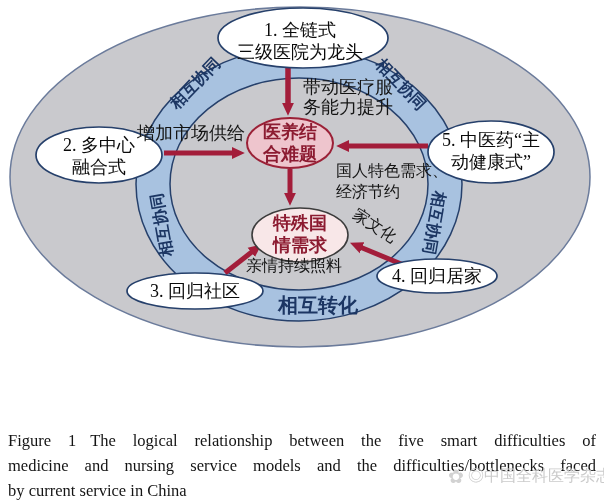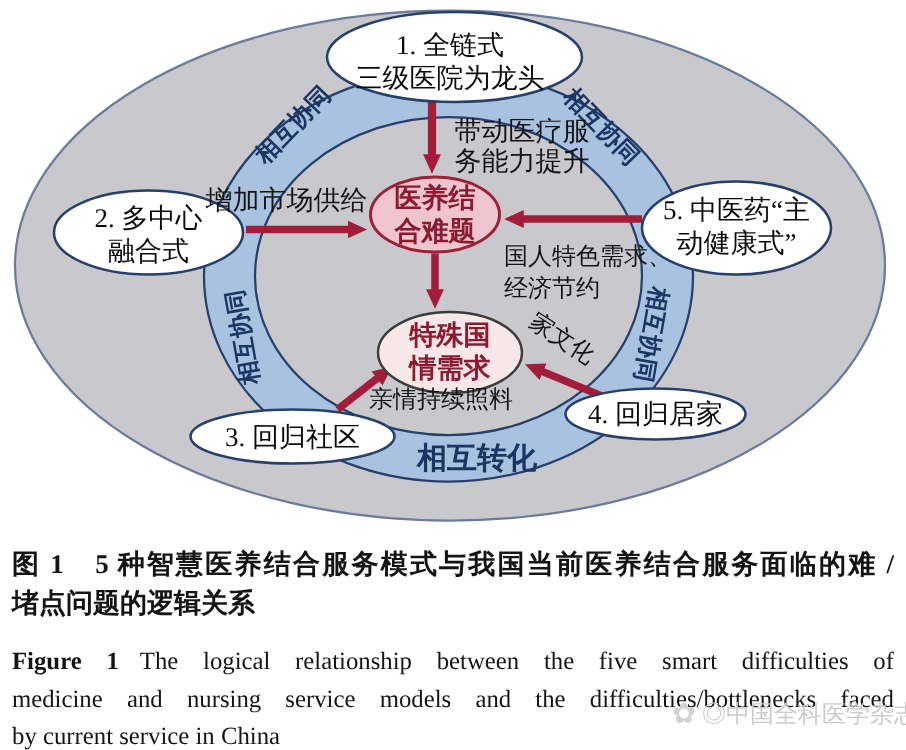--- a/index.html
+++ b/index.html
@@ -25,21 +25,21 @@
   .t-lbl{font-size:18px;fill:#141414;}
   .t-lbl-s{font-size:16px;fill:#141414;}
 
   
   .caption-zh{position:absolute;left:8px;top:363px;width:588px;color:#141414;
               font-weight:bold;font-size:18px;line-height:26px;}
   .caption-zh .jline{text-align:justify;text-align-last:justify;}
   .caption-en{position:absolute;left:8px;top:428px;width:588px;color:#141414;
               font-size:16.5px;line-height:25px;}
   .caption-en .jline{text-align:justify;text-align-last:justify;}
-  .caption-en .b{font-weight:bold;margin-right:14px;}
+  .caption-en .b{font-weight:normal;margin-right:14px;}
   .watermark{position:absolute;left:448px;top:466px;color:#cbcbcb;font-size:16px;
              display:flex;align-items:center;gap:4px;white-space:nowrap;}
   .wm-logo{font-size:19px;line-height:19px;color:#d2d2d2;}
 </style>
 </head>
 <body>
 
 <div class="page">
 
   <svg class="diagram" viewBox="0 0 604 360">
@@ -90,24 +90,20 @@
 
     <text class="t-lbl" x="303" y="93">带动医疗服</text>
     <text class="t-lbl" x="303" y="113">务能力提升</text>
     <text class="t-lbl" x="191" y="139" text-anchor="middle">增加市场供给</text>
     <text class="t-lbl-s" x="336" y="176">国人特色需求、</text>
     <text class="t-lbl-s" x="336" y="197">经济节约</text>
     <text class="t-lbl-s" x="246" y="271">亲情持续照料</text>
     <text class="t-lbl-s" x="372" y="230" text-anchor="middle" transform="rotate(33 372 230)">家文化</text>
   </svg>
 
-  <div class="caption-zh">
-    <div class="jline">图 1　5 种智慧医养结合服务模式与我国当前医养结合服务面临的难 /</div>
-    <div>堵点问题的逻辑关系</div>
-  </div>
 
   <div class="caption-en">
     <div class="jline"><span class="b">Figure 1</span><span>The logical relationship between the five smart difficulties of</span></div>
     <div class="jline">medicine and nursing service models and the difficulties/bottlenecks faced</div>
     <div>by current service in China</div>
   </div>
 
   <div class="watermark">
     <span class="wm-logo">✿</span>
     <span class="wm-text">◎中国全科医学杂志</span>

